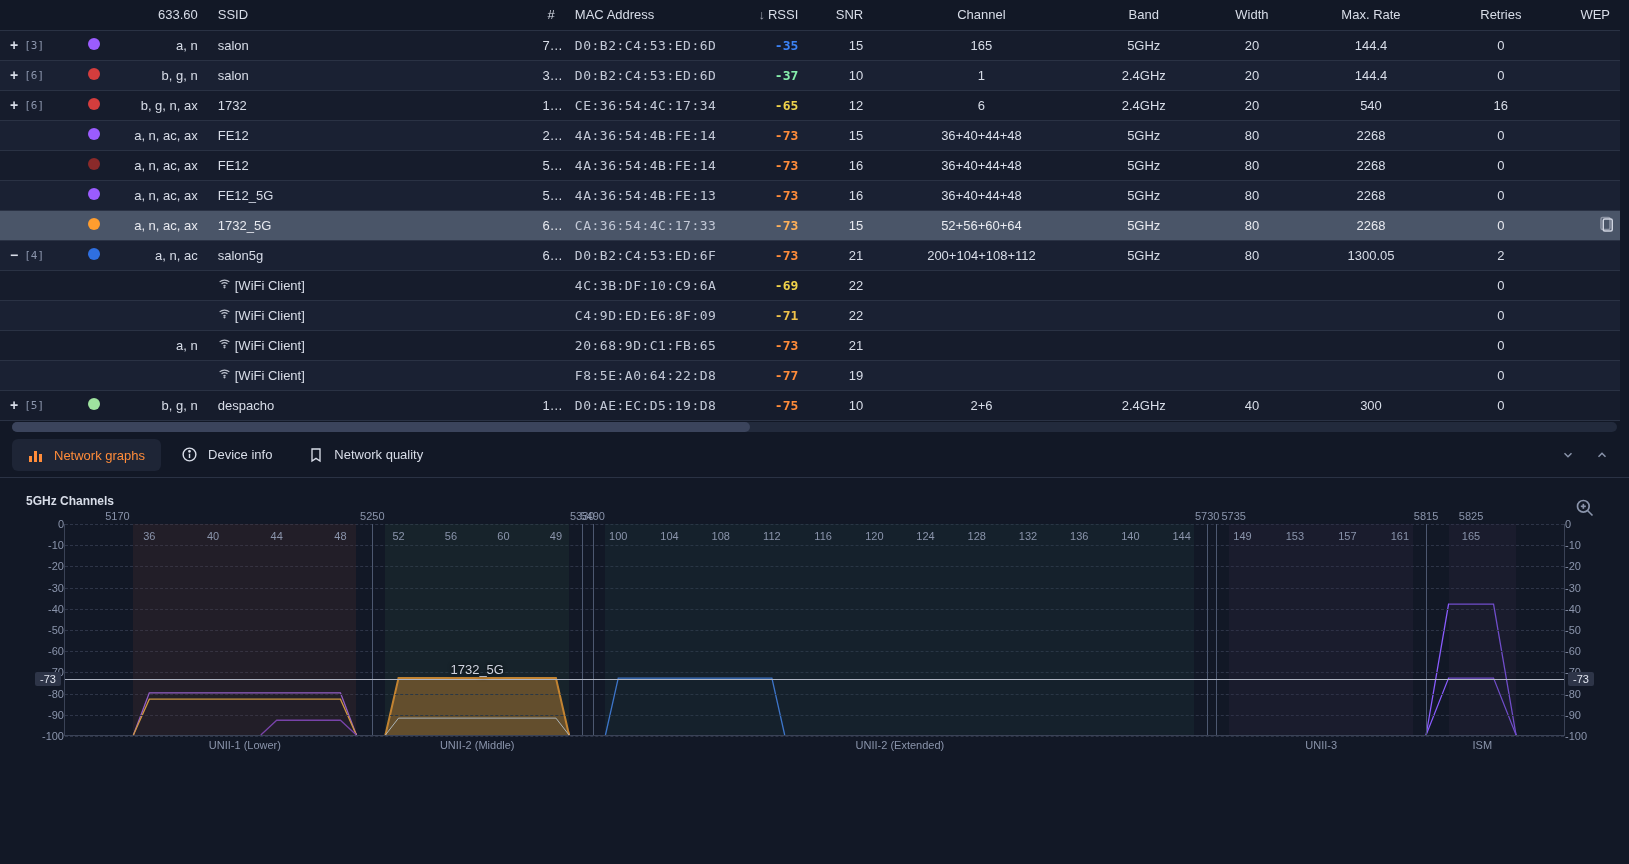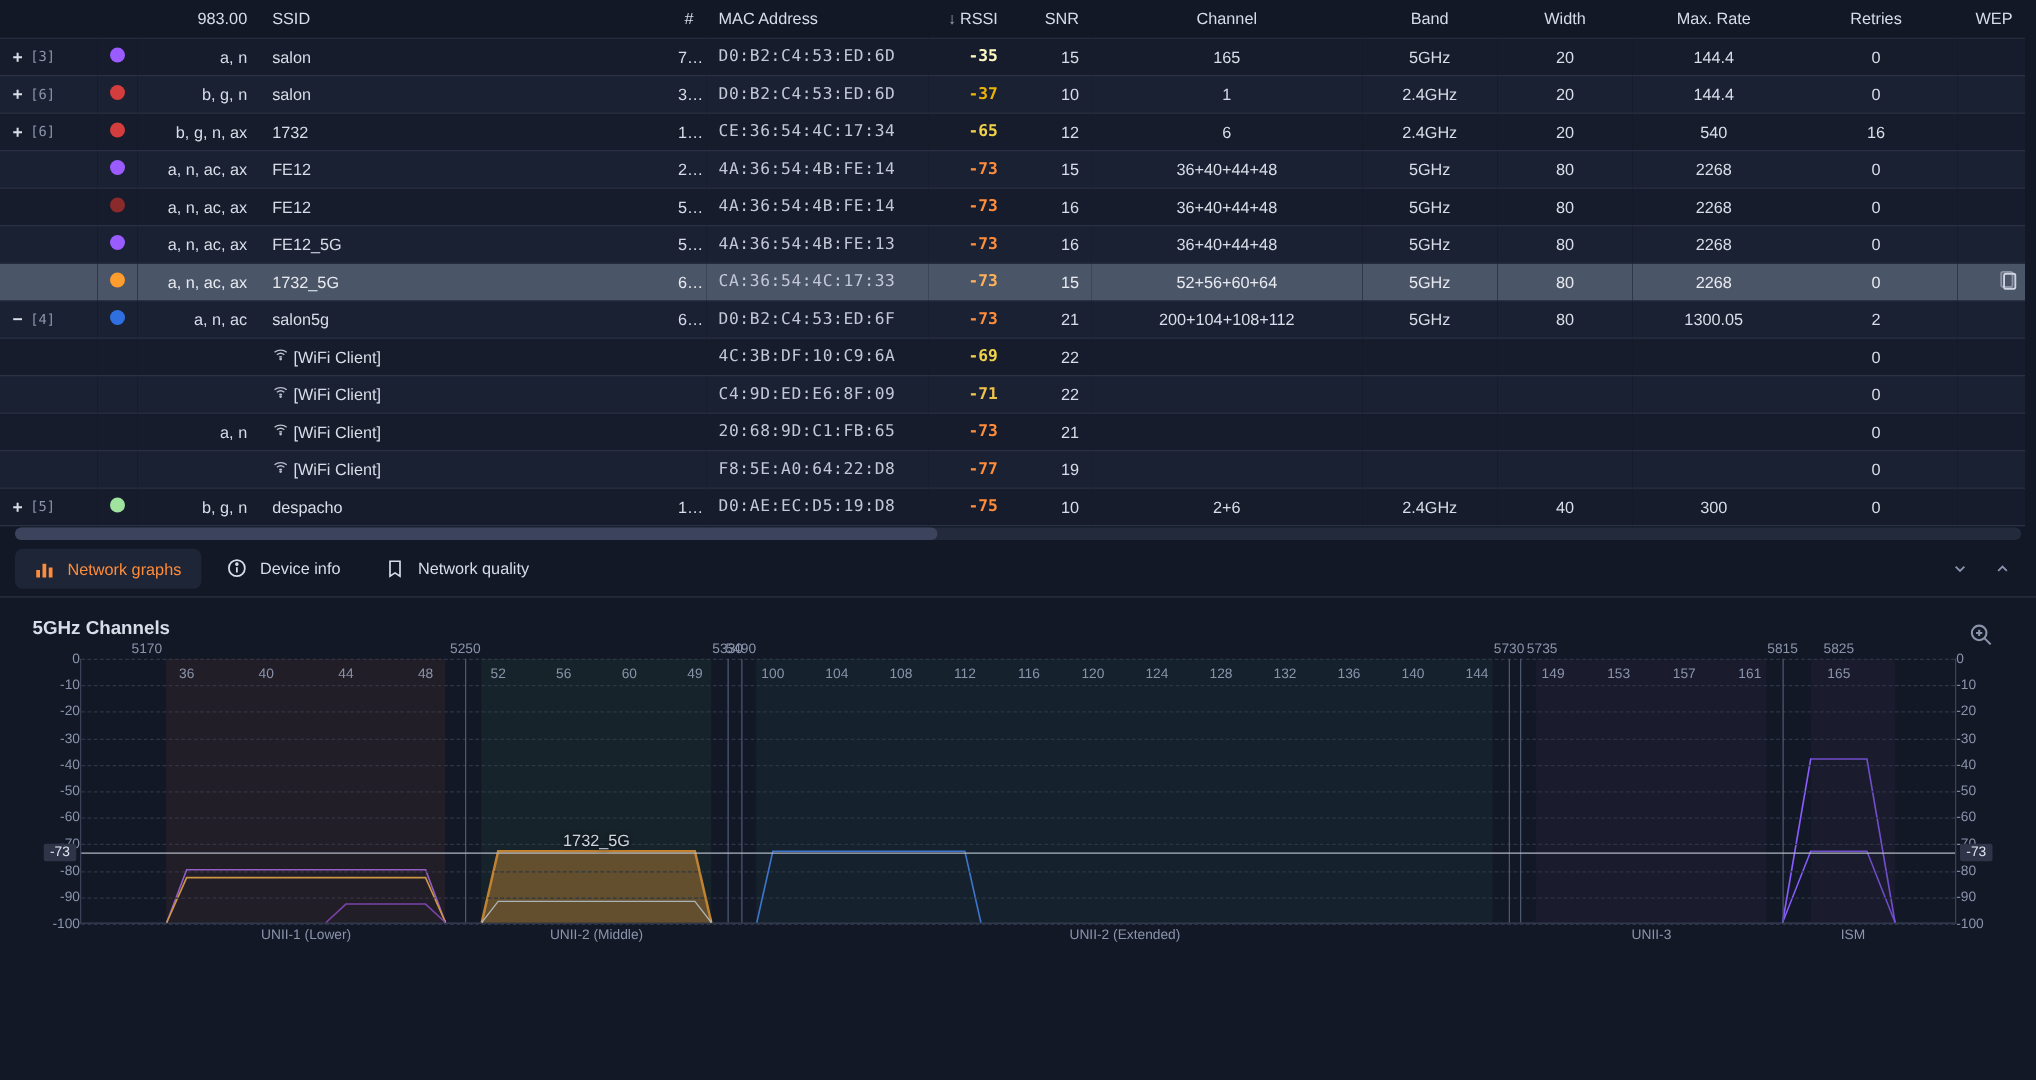--- a/index.html
+++ b/index.html
@@ -121,21 +121,21 @@
   .tab.active .tab-ico{color:var(--accent);}
   .tab-ico{font-size:16px;}
   .tabs-spacer{flex:1;}
   .pane-ctrl{width:30px;height:30px;display:flex;align-items:center;justify-content:center;color:var(--text-dim);cursor:pointer;border-radius:4px;}
 
   
   .chart-panel{
     padding:16px 26px 4px 26px;
     position:relative;
   }
-  .chart-title{font-size:15px;font-weight:600;margin-bottom:16px;}
+  .chart-title{font-size:12px;font-weight:600;margin-bottom:16px;}
   .zoom-btn{position:absolute;right:30px;top:16px;width:28px;height:28px;display:flex;align-items:center;justify-content:center;color:var(--text-dim);cursor:pointer;}
   .chart-area{
     position:relative;
     height:230px;
   }
   .y-axis{position:absolute;top:0;bottom:18px;width:44px;font-size:11px;color:var(--text-dim);}
   .y-axis.left{left:-6px;text-align:right;}
   .y-axis.right{right:-6px;text-align:left;}
   .y-tick{position:absolute;width:100%;transform:translateY(-50%);}
   .plot{position:absolute;left:38px;right:38px;top:0;bottom:18px;border-left:1px solid #3a4256;border-bottom:1px solid #3a4256;border-right:1px solid #3a4256;}
@@ -173,21 +173,21 @@
           <col class="c-band">
           <col class="c-width">
           <col class="c-rate">
         <col class="c-retries">
           <col class="c-wep">
       </colgroup>
       <thead>
         <tr>
           <th class="exp"></th>
           <th></th>
-          <th class="num">983.00</th>
+          <th class="num">633.60</th>
           <th>SSID</th>
           <th class="num">#</th>
           <th>MAC Address</th>
           <th class="num">
             <span class="sort-ind">↓</span><span>RSSI</span>
           </th>
           <th class="num">SNR</th>
           <th class="center">Channel</th>
           <th class="center">Band</th>
           <th class="center">Width</th>
@@ -200,40 +200,40 @@
           <tr>
             <td class="exp"><span class="exp-btn">
                 <span class="sym">+</span>
                 <span class="cnt">[3]</span>
               </span></td>
             <td><span class="dot" style="background: rgb(155, 92, 255);"></span></td>
             <td class="num">a, n</td>
             <td>salon</td>
             <td class="num">70</td>
             <td class="mac">D0:B2:C4:53:ED:6D</td>
-            <td class="rssi" style="color: #fef9c3;">-35</td>
+            <td class="rssi" style="color: #3b82f6;">-35</td>
             <td class="num">15</td>
             <td class="center">165</td>
             <td class="center">5GHz</td>
             <td class="center">20</td>
             <td class="center">144.4</td>
             <td class="center">0</td>
             <td class="num"></td>
           </tr>
           <tr>
             <td class="exp"><span class="exp-btn">
                 <span class="sym">+</span>
                 <span class="cnt">[6]</span>
               </span></td>
             <td><span class="dot" style="background: rgb(212, 61, 61);"></span></td>
             <td class="num">b, g, n</td>
             <td>salon</td>
             <td class="num">34</td>
             <td class="mac">D0:B2:C4:53:ED:6D</td>
-            <td class="rssi" style="color: #eab308;">-37</td>
+            <td class="rssi" style="color: #86efac;">-37</td>
             <td class="num">10</td>
             <td class="center">1</td>
             <td class="center">2.4GHz</td>
             <td class="center">20</td>
             <td class="center">144.4</td>
             <td class="center">0</td>
             <td class="num"></td>
           </tr>
           <tr>
             <td class="exp"><span class="exp-btn">

